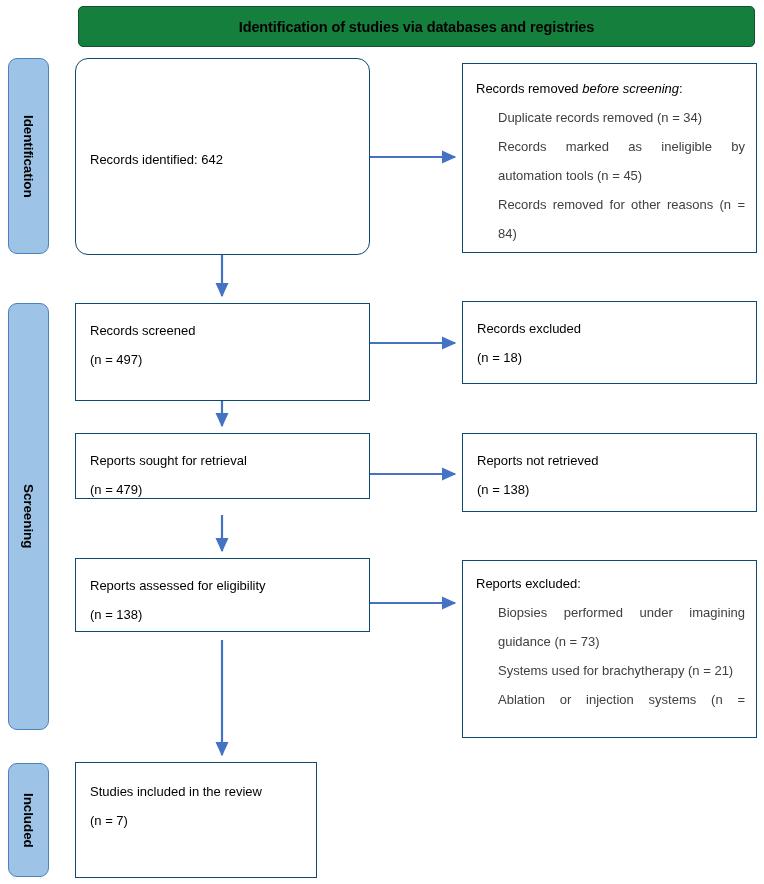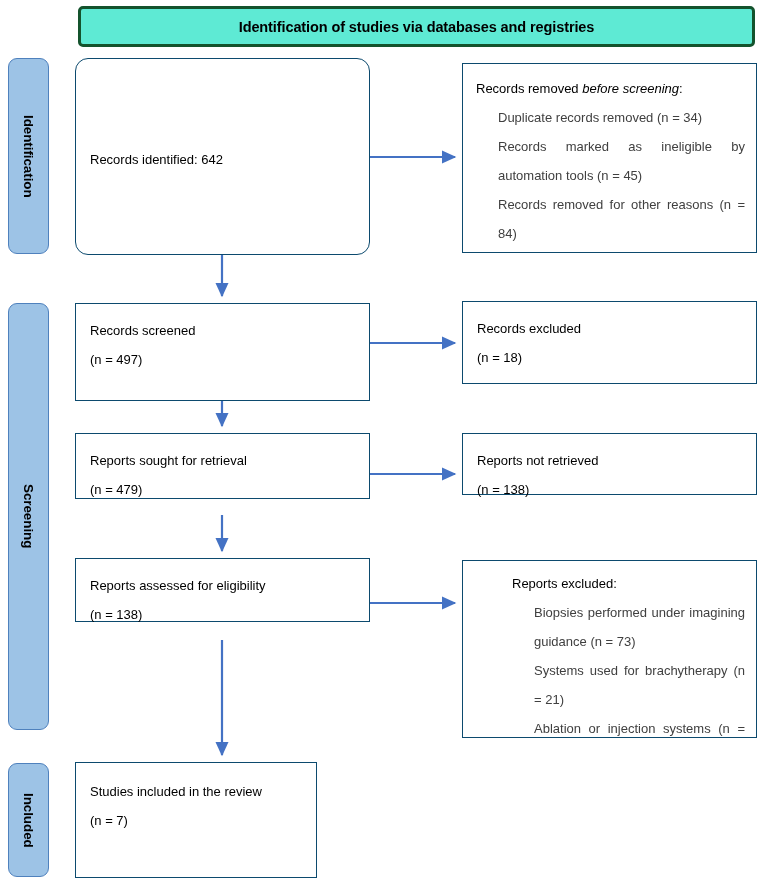--- a/index.html
+++ b/index.html
@@ -23,22 +23,22 @@
     height: 884px;
   }
 
   
   .banner {
     position: absolute;
     left: 78px;
     top: 6px;
     width: 677px;
     height: 41px;
-    background: #5eead4;
-    border: 3px solid #14532d;
+    background: #15803d;
+    border: 1px solid #14532d;
     border-radius: 5px;
     box-sizing: border-box;
     display: flex;
     align-items: center;
     justify-content: center;
   }
   .banner-text {
     font-size: 14.5px;
     font-weight: bold;
     letter-spacing: -0.1px;
@@ -99,39 +99,39 @@
     text-align-last: left;
   }
   .box-para.indent { padding-left: 22px; }
   .box-para.justify-all { text-align: justify; text-align-last: justify; }
   .ital { font-style: italic; }
 
   
   #box-identified      { left: 75px; top: 58px;  width: 295px; height: 197px; border-radius: 13px; }
   #box-screened        { left: 75px; top: 303px; width: 295px; height: 98px; padding-left: 36px;  }
   #box-sought          { left: 75px; top: 433px; width: 295px; height: 66px;  }
-  #box-assessed        { left: 75px; top: 558px; width: 295px; height: 64px;  }
+  #box-assessed        { left: 75px; top: 558px; width: 295px; height: 74px;  }
   #box-included        { left: 75px; top: 762px; width: 242px; height: 116px; }
 
   
   #box-removed         { left: 462px; top: 63px;  width: 295px; height: 190px; }
   #box-excluded-rec    { left: 462px; top: 301px; width: 295px; height: 83px;  }
-  #box-notretrieved    { left: 462px; top: 433px; width: 295px; height: 62px; padding-left: 34px;  }
+  #box-notretrieved    { left: 462px; top: 433px; width: 295px; height: 79px; padding-left: 34px;  }
   #box-excluded-rep    { left: 462px; top: 560px; width: 295px; height: 178px; }
 
   
   #box-identified .box-inner   { top: 86px; }
   #box-screened .box-inner     { top: 12px; }
   #box-sought .box-inner       { top: 12px; }
   #box-assessed .box-inner     { top: 12px; }
   #box-included .box-inner     { top: 14px; }
   #box-removed .box-inner      { top: 10px; left: 13px; right: 11px; }
   #box-excluded-rec .box-inner { top: 12px; }
   #box-notretrieved .box-inner { top: 12px; }
-  #box-excluded-rep .box-inner { top: 8px; left: 13px; right: 11px; margin-left: 36px; }
+  #box-excluded-rep .box-inner { top: 8px; left: 13px; right: 11px; }
 
   
   #connectors {
     position: absolute;
     left: 0; top: 0;
     width: 764px;
     height: 884px;
     pointer-events: none;
   }
 </style>

